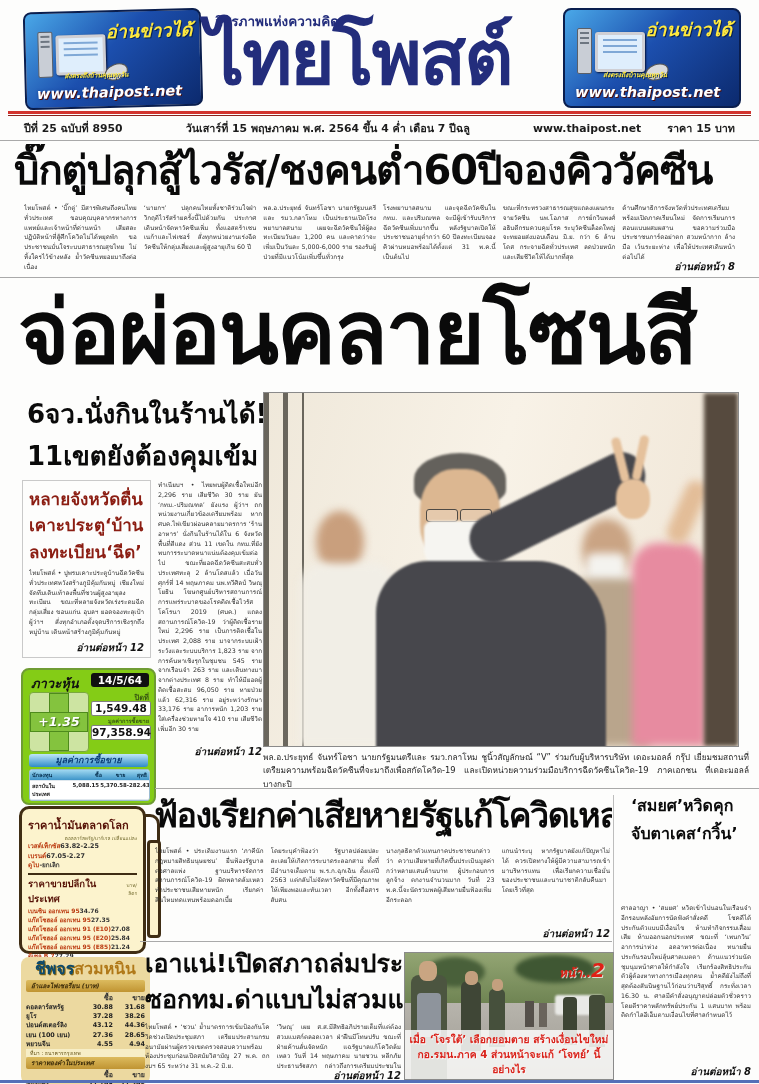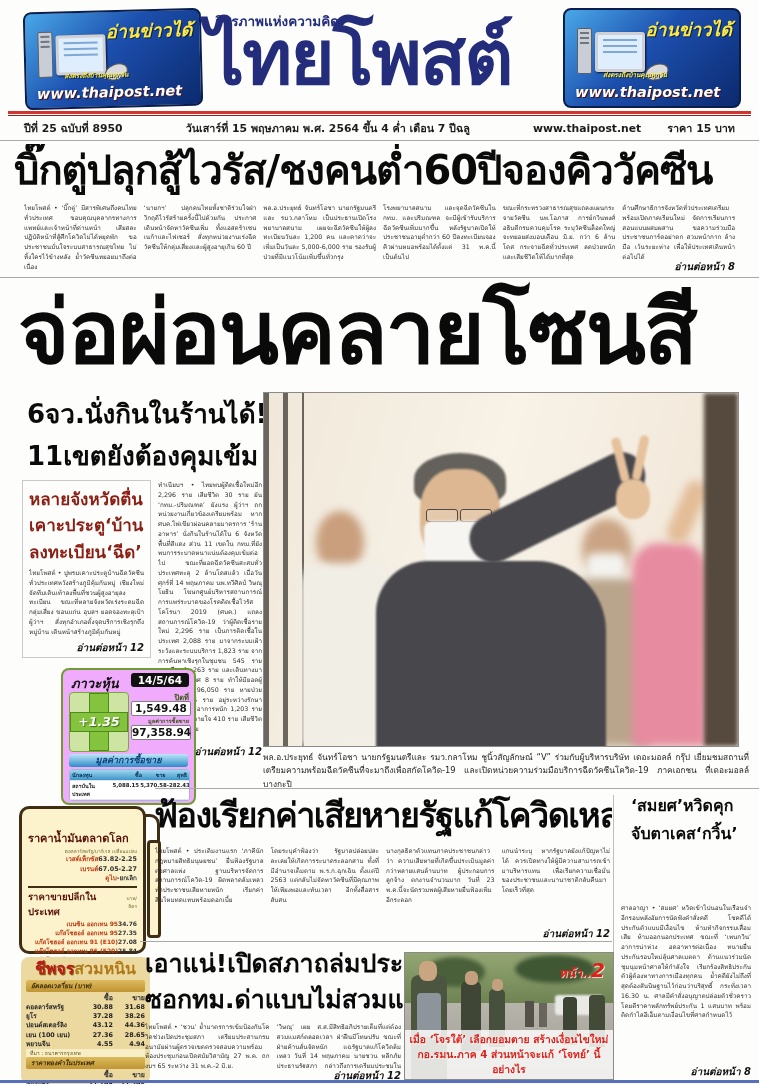--- a/index.html
+++ b/index.html
@@ -22,41 +22,41 @@
   .monitor{position:absolute;left:30px;top:22px;width:44px;height:34px;background:#dfeefc;
          border:3px solid #cfcfd4;border-radius:3px;box-shadow:1px 1px 2px #04123a;}
   .monitor i{display:block;height:2px;background:#7fa8d6;margin:4px 5px 0 5px;}
   .tower{position:absolute;left:12px;top:18px;width:13px;height:44px;background:#c9ced6;
          border:1px solid #5a5f68;border-radius:2px;}
   .tower i{display:block;height:2px;background:#6d7681;margin:3px 2px 0 2px;}
   .mouse{position:absolute;width:22px;height:14px;background:#d8dadd;border:1px solid #555;
          border-radius:50%;transform:rotate(-20deg);}
   .masthead-title{font-weight:900;color:#232d7c;letter-spacing:-2px;white-space:nowrap;}
   
-  .stockbox{background:#f0abfc;border:2px solid #6f9c33;border-radius:8px;margin-left:40px;}
+  .stockbox{background:#84cc16;border:2px solid #6f9c33;border-radius:8px;}
   .chip{background:#101010;color:#fff;font-weight:800;font-size:10.5px;padding:1px 7px;border-radius:3px;}
   .valbox{background:#fff;border:1px solid #808080;border-radius:2px;font-weight:800;
           font-size:10.5px;text-align:center;line-height:13px;color:#111;}
   .cross{background:#cde4a2;border:1px solid #7aa83e;border-radius:4px;}
   .cross .v{position:absolute;left:19px;top:0;width:18px;height:56px;background:#84c33e;border:1px solid #4e8b1c;}
   .cross .h{position:absolute;left:0;top:19px;width:56px;height:18px;background:#84c33e;border:1px solid #4e8b1c;}
   .cross .chg{position:absolute;left:0;top:21px;width:58px;text-align:center;font-weight:900;
           font-style:italic;font-size:12.5px;color:#fff;text-shadow:1px 1px 1px #3c6d12;}
   .blueband{background:linear-gradient(180deg,#bfe6f8,#2f8cc8);border-radius:3px;color:#0a3e78;
           font-weight:900;font-style:italic;font-size:9px;text-align:center;line-height:13px;}
   .stbl{background:#fff;border:1px solid #9bbbd0;border-radius:3px;font-size:5.4px;overflow:hidden;}
   .stbl .hd{display:flex;background:linear-gradient(180deg,#9ed7f0,#3e95c9);font-weight:800;color:#06304f;}
   .stbl .rw{display:flex;border-top:1px solid #e0e8ee;color:#222;font-weight:700;}
   .stbl span{padding:1px 2px;}
   .c-n{width:44%;text-align:left;}.c-b{width:20%;text-align:right;}.c-s{width:19%;text-align:right;}.c-t{width:17%;text-align:right;}
   
   .oilbox{background:#fcf3cd;border:3px solid #3f2d14;border-radius:10px;}
   .oil-h1{font-weight:900;font-size:11px;color:#561106;}
   .oil-sub{font-size:4.8px;color:#6b6326;text-align:right;}
-  .oilrow{display:flex;justify-content:flex-end;font-size:6.4px;font-weight:700;color:#333;line-height:1.5;}
+  .oilrow{display:flex;justify-content:flex-start;font-size:6.4px;font-weight:700;color:#333;line-height:1.5;}
   .oilrow b{color:#bb3a10;font-weight:800;}
   .oil-src{font-size:5.2px;color:#6b6326;}
   .nozzle{border:3px solid #3f2d14;background:#fcf3cd;}
   
   .moneybox{background:#ecd9a0;border-radius:8px;overflow:hidden;}
   .m-band{background:linear-gradient(180deg,#dcbb5e,#c09432);color:#3a2a08;font-weight:800;
           font-size:6.4px;font-style:italic;padding:1px 5px;border-radius:2px;}
   .m-cols{display:flex;font-size:7px;font-weight:800;color:#333;}
   .m-row{display:flex;font-size:6.4px;font-weight:700;color:#222;line-height:1.45;}
   .m-src{background:#f7eec6;font-size:5.2px;color:#6b5a20;padding:0 4px;}
@@ -210,21 +210,21 @@
           <span class="c-b">7,786.85</span>
           <span class="c-s">8,260.33</span>
           <span class="c-t">-473.48</span>
       </div>
 
     </div>
   </div>
 
   <div class="abs nozzle" style="left:143px;top:814px;width:14px;height:46px;border-bottom:none;border-left:none;border-radius:0 10px 0 0;background:transparent;"></div>
   <div class="abs nozzle" style="left:147px;top:840px;width:8px;height:92px;border-radius:4px;"></div>
-  <div class="abs oilbox" style="left:19px;top:806px;width:127px;height:148px;padding:20px 6px;box-sizing:border-box;">
+  <div class="abs oilbox" style="left:19px;top:806px;width:127px;height:148px;padding:7px 6px;box-sizing:border-box;">
     <div class="oil-h1">ราคาน้ำมันตลาดโลก</div>
     <div class="oil-sub">ดอลลาร์สหรัฐ/บาร์เรล  เปลี่ยนแปลง</div>
     <div class="oilrow">
         <b>เวสต์เท็กซัส</b>
         <span>63.82</span>
         <span>-2.25</span>
       </div>
     <div class="oilrow">
         <b>เบรนต์</b>
         <span>67.05</span>
@@ -265,23 +265,23 @@
       </div>
     <div class="oilrow" style="font-size:6px;">
         <b>ดีเซลพรีเมียม</b>
         <span>31.06</span>
       </div>
     <div class="oil-src">ที่มา : ปตท.</div>
   </div>
 
   <div class="abs moneybox" style="left:21px;top:957px;width:129px;height:127px;padding:2px 5px;box-sizing:border-box;">
     <div style="text-align:center;line-height:1.3;">
-      <span style="font-weight:900;font-size:16px;color:#b91c1c;text-shadow:1px 1px 0 #8a6508;">ชีพจร</span><span style="font-weight:900;font-size:16px;color:#b07818;">สวมหนิน</span>
-    </div>
-    <div class="m-band">อัตลอดเวลาี่ยน (บาท)</div>
+      <span style="font-weight:900;font-size:16px;color:#0c4a6e;text-shadow:1px 1px 0 #8a6508;">ชีพจร</span><span style="font-weight:900;font-size:16px;color:#b07818;">สวมหนิน</span>
+    </div>
+    <div class="m-band">อัาและไฟเซอรี่ยน (บาท)</div>
     <div class="m-cols">
         <span class="mc-n"></span>
         <span class="mc-b">ซื้อ</span>
         <span class="mc-s">ขาย</span>
       </div>
     <div class="m-row">
         <span class="mc-n">ดอลลาร์สหรัฐ</span>
         <span class="mc-b">30.88</span>
         <span class="mc-s">31.68</span>
       </div>

